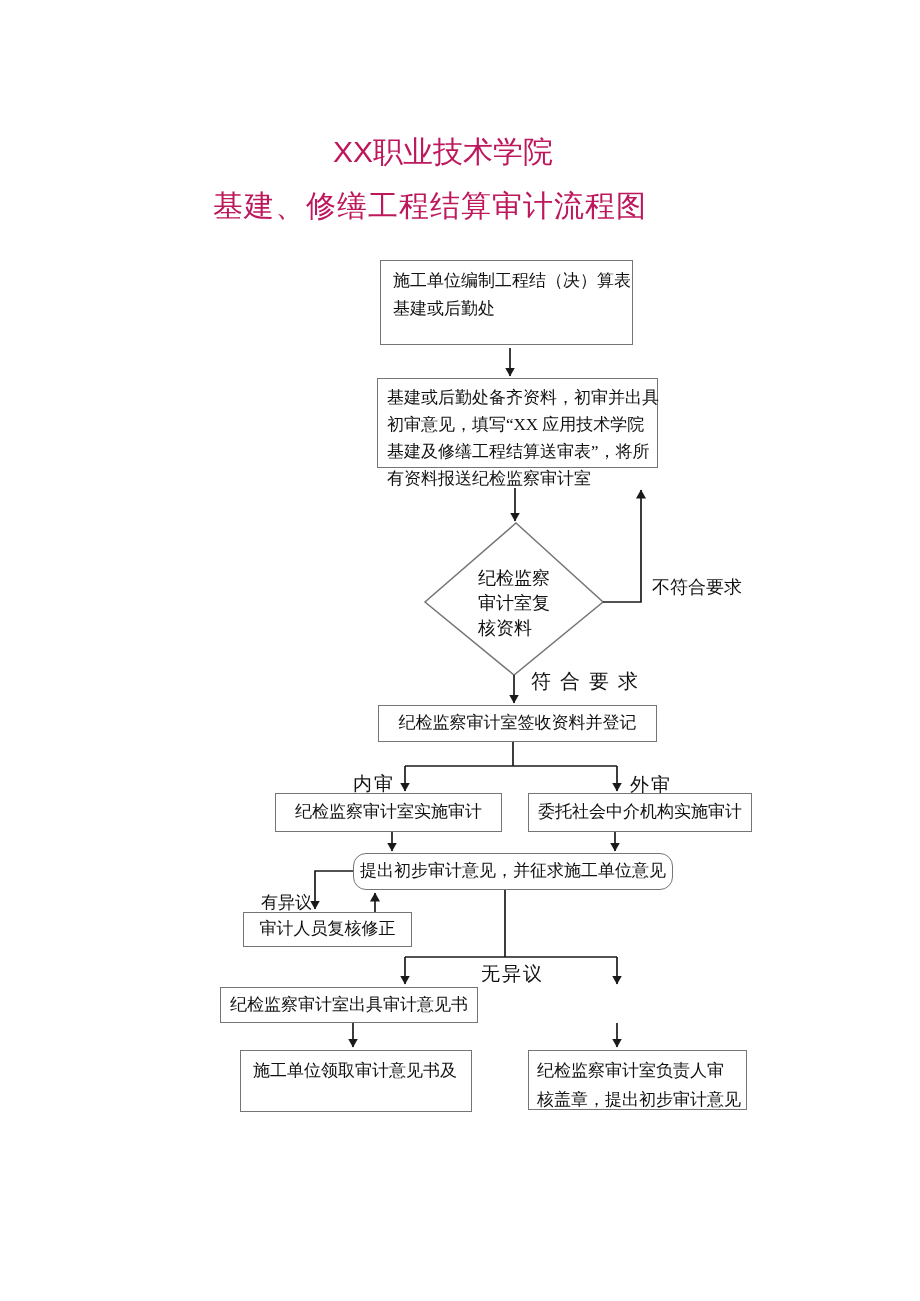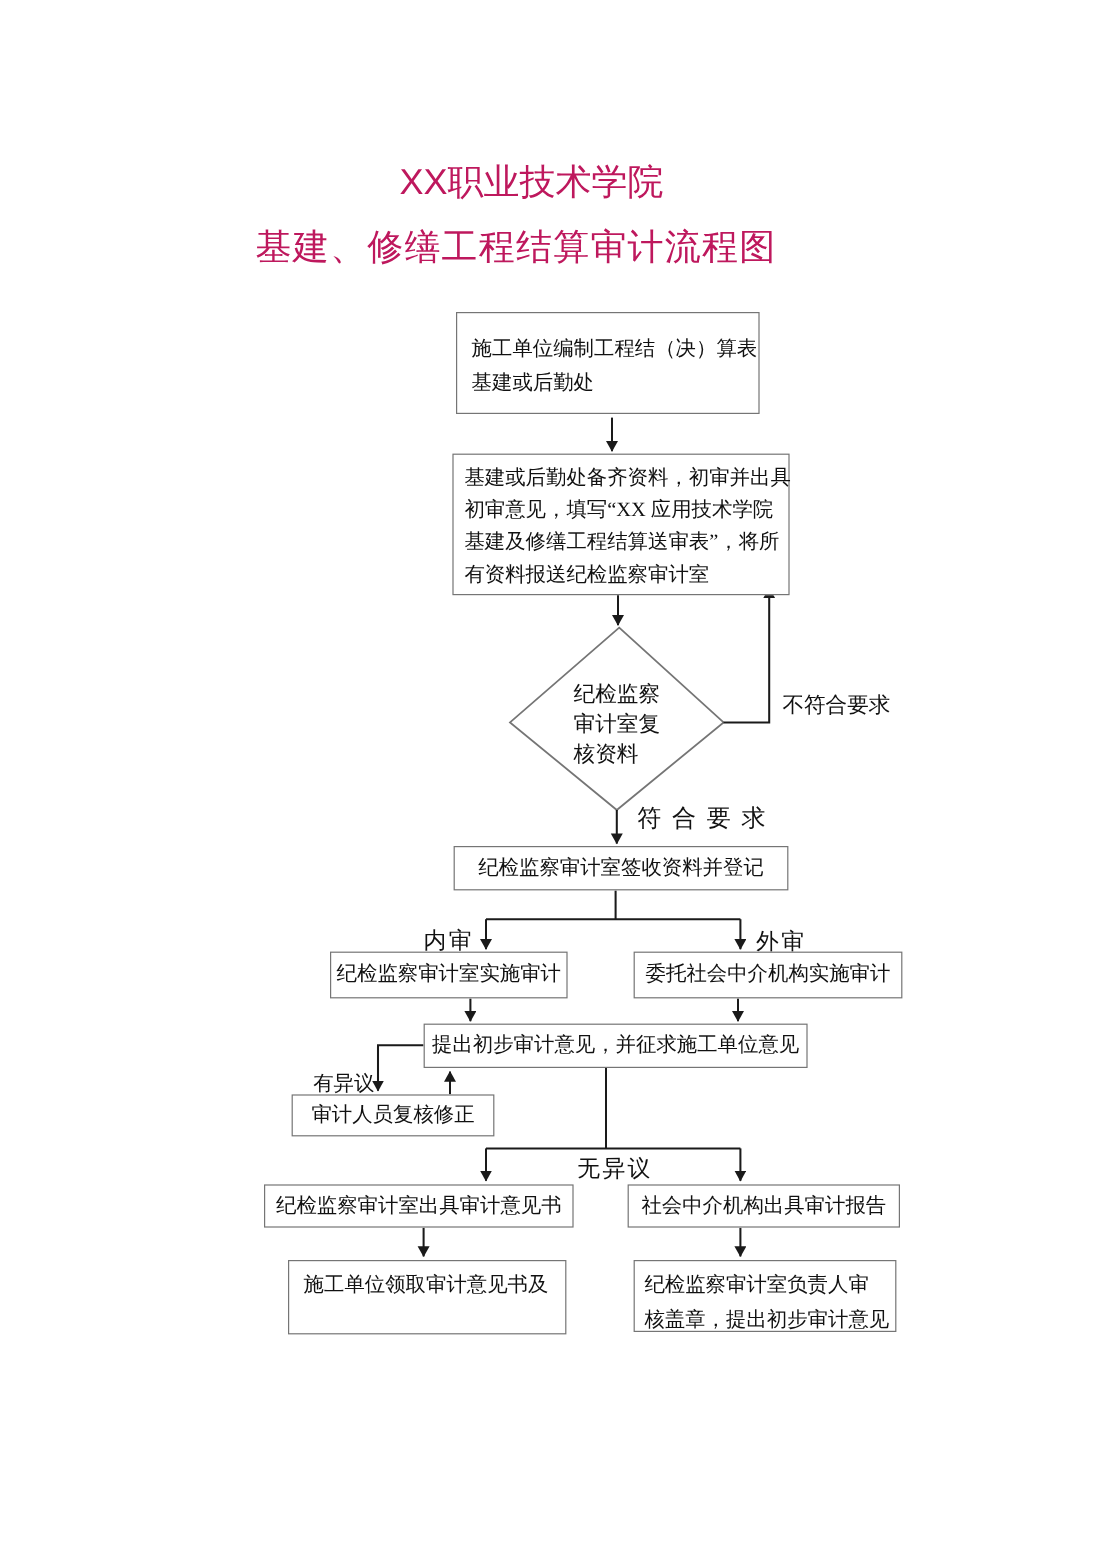--- a/index.html
+++ b/index.html
@@ -57,26 +57,26 @@
     color:var(--text);
     white-space:nowrap;
   }
   .lbl-notmeet{left:652px;top:575px;font-size:18px;}
   .lbl-meet{left:531px;top:668px;font-size:20px;letter-spacing:9px;}
   .lbl-internal{left:353px;top:771px;font-size:19px;letter-spacing:2px;}
   .lbl-external{left:630px;top:772px;font-size:19px;letter-spacing:2px;}
   .lbl-objection{left:261px;top:891px;font-size:17px;}
   .lbl-noobjection{left:481px;top:961px;font-size:19px;letter-spacing:2px;}
 
-  .n-start{left:380px;top:260px;width:253px;height:85px;padding:16px 0 0 12px;line-height:28px;}
-  .n-prelim{left:377px;top:378px;width:281px;height:118px;padding:5px 16px 0 9px;line-height:27px;}
+  .n-start{left:380px;top:260px;width:253px;height:85px;padding:6px 0 0 12px;line-height:28px;}
+  .n-prelim{left:377px;top:378px;width:281px;height:90px;padding:5px 16px 0 9px;line-height:27px;}
   .n-register{left:378px;top:705px;width:279px;height:37px;}
-  .n-internal{left:275px;top:793px;width:198px;height:39px;}
+  .n-internal{left:275px;top:793px;width:227px;height:39px;}
   .n-external{left:528px;top:793px;width:224px;height:39px;}
-  .n-opinion{left:353px;top:853px;width:320px;height:37px;}
+  .n-opinion{left:353px;top:853px;width:320px;height:37px;border-radius:13px;}
   .n-recheck{left:243px;top:912px;width:169px;height:35px;text-align:center;}
   .n-issueopinion{left:220px;top:987px;width:258px;height:36px;}
   .n-issuereport{left:523px;top:987px;width:227px;height:36px;}
   .n-receive{left:240px;top:1050px;width:232px;height:62px;padding:5px 0 0 12px;line-height:30px;}
   .n-approve{left:528px;top:1050px;width:219px;height:60px;padding:5px 0 0 8px;line-height:29px;}
   .d-text{left:478px;top:566px;}
 </style>
 </head>
 <body>
 
@@ -142,21 +142,20 @@
   <div class="node center n-external">委托社会中介机构实施审计</div>
 
   <div class="node center n-opinion">提出初步审计意见，并征求施工单位意见</div>
 
   <div class="edge-label lbl-objection">有异议</div>
   <div class="node center n-recheck">审计人员复核修正</div>
 
   <div class="edge-label lbl-noobjection">无异议</div>
 
   <div class="node center n-issueopinion">纪检监察审计室出具审计意见书</div>
-  <div class="node center n-issuereport">社会中介机构出具审计报告</div>
 
   <div class="node n-receive">
     <span class="ln">施工单位领取审计意见书及</span>
   </div>
 
   <div class="node n-approve">
     <span class="ln">纪检监察审计室负责人审</span>
     <span class="ln">核盖章，提出初步审计意见</span>
   </div>
 

